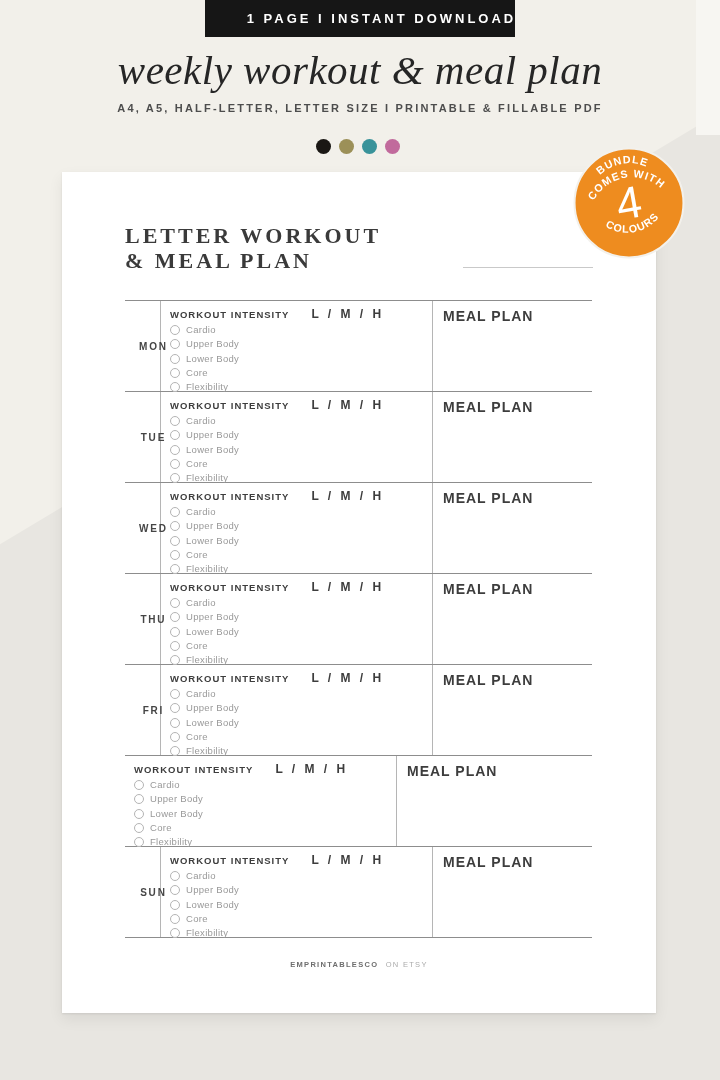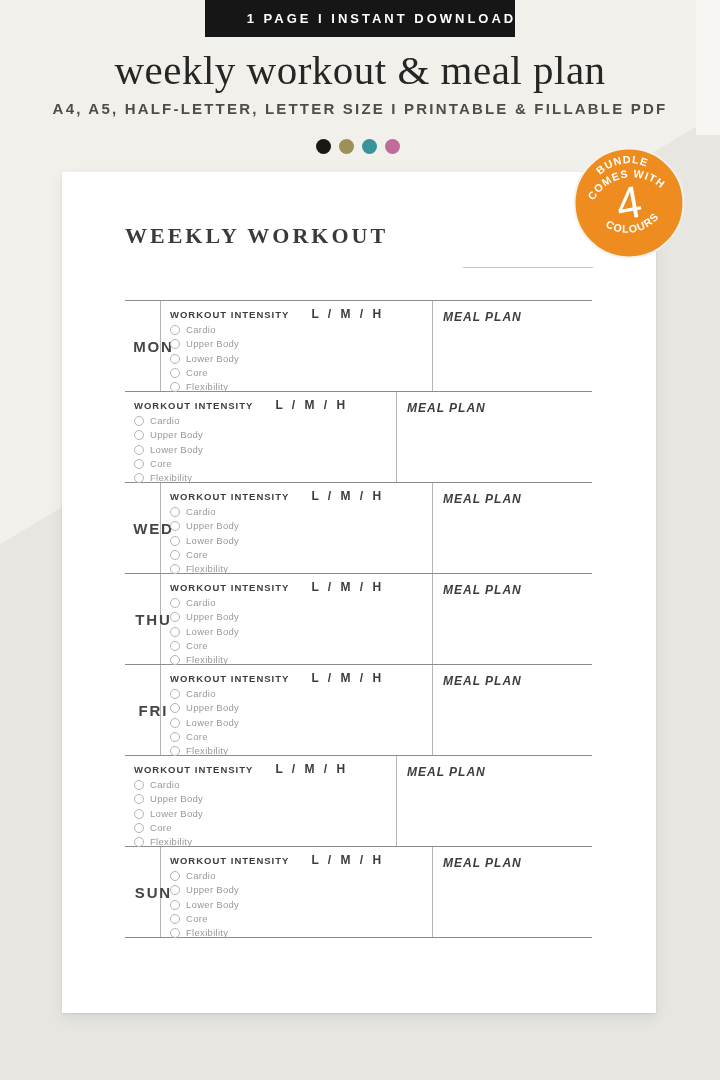--- a/index.html
+++ b/index.html
@@ -23,25 +23,25 @@
     position:absolute;left:205px;top:0;width:310px;height:37px;
     background:#161616;display:flex;align-items:center;justify-content:center;
   }
   .banner span{
     color:#ffffff;font-size:13px;font-weight:bold;letter-spacing:3px;white-space:nowrap;margin-left:43px;
   }
   
   .title{
     position:absolute;left:0;top:48px;width:720px;margin:0;text-align:center;
     font-family:"Liberation Serif",serif;font-weight:normal;
-    font-size:41px;line-height:44px;color:#262626;letter-spacing:0.5px;
+    font-size:41px;line-height:44px;color:#262626;letter-spacing:0.5px;font-style:italic;
   }
   .subtitle{
     position:absolute;left:0;top:101px;width:720px;text-align:center;
-    font-size:15px;line-height:15px;font-weight:bold;letter-spacing:2.2px;color:#4d4d4d;
+    font-size:11px;line-height:15px;font-weight:bold;letter-spacing:2.2px;color:#4d4d4d;
     white-space:nowrap;
   }
   .dots{
     position:absolute;left:0;top:139px;width:716px;
     display:flex;justify-content:center;gap:8px;
   }
   .dot{width:15px;height:15px;border-radius:50%;}
   
   .page{
     position:absolute;left:62px;top:172px;width:594px;height:841px;
@@ -60,34 +60,34 @@
   .table{
     position:absolute;left:63px;top:128px;width:467px;
     border-top:1px solid #8d8d8d;
   }
   .row{display:flex;height:91px;border-bottom:1px solid #8d8d8d;box-sizing:border-box;}
   .cell{box-sizing:border-box;height:100%;}
   .cell.day{
     width:36px;border-right:1px solid #b5b5b5;
     display:flex;align-items:center;justify-content:center;
   }
-  .day-label{font-size:15px;font-weight:bold;letter-spacing:1.8px;color:#454545;margin-right:-1.8px;margin-left:20px;}
+  .day-label{font-size:10px;font-weight:bold;letter-spacing:1.8px;color:#454545;margin-right:-1.8px;margin-left:20px;}
   .cell.workout{width:272px;border-right:1px solid #b5b5b5;padding:6px 0 0 9px;}
   .row-head{display:flex;align-items:baseline;height:11px;}
   .wi{font-size:9.5px;font-weight:bold;letter-spacing:1px;color:#3d3d3d;white-space:nowrap;}
   .lmh{font-size:12px;font-weight:bold;letter-spacing:3px;color:#3d3d3d;margin-left:22px;white-space:nowrap;}
   .opts{margin-top:3px;}
   .opt{display:flex;align-items:flex-end;height:14.2px;}
   .cb{
     width:8px;height:8px;border:1px solid #b4b4b4;border-radius:50%;
     margin-right:6px;flex:none;background:#fff;
   }
   .opt-label{font-size:9.5px;color:#999999;letter-spacing:0.3px;}
   .cell.meal{flex:1;padding:6px 0 0 10px;}
-  .meal-label{font-size:12px;font-weight:bold;letter-spacing:1px;color:#3d3d3d;font-style:italic;}
+  .meal-label{font-size:14px;font-weight:bold;letter-spacing:1px;color:#3d3d3d;}
   .page-footer{
     position:absolute;left:0;top:788px;width:594px;text-align:center;
     font-size:7.5px;letter-spacing:1.3px;white-space:nowrap;
   }
   .page-footer .shop{font-weight:bold;color:#6e6e6e;}
   .page-footer .suffix{color:#ababab;margin-left:4px;}
   
   .badge{position:absolute;left:573px;top:147px;width:112px;height:112px;z-index:5;}
   .badge-arc{font-family:"Liberation Sans",sans-serif;font-size:10.5px;font-weight:bold;letter-spacing:1px;}
   .badge-num{
@@ -110,21 +110,22 @@
   <div class="subtitle">A4, A5, HALF-LETTER, LETTER SIZE  I  PRINTABLE &amp; FILLABLE PDF</div>
   <div class="dots" id="swatches">
       <span class="dot" style="background: rgb(26, 23, 20);"></span>
       <span class="dot" style="background: rgb(156, 144, 88);"></span>
       <span class="dot" style="background: rgb(57, 147, 154);"></span>
       <span class="dot" style="background: rgb(193, 106, 156);"></span>
     </div>
 
   <div class="page">
     <div class="page-heading">
-      <div>WEEKLY WORKOUT</div>
+      <div>LETTER WORKOUT</div>
+      <div>&amp; MEAL PLAN</div>
     </div>
     <div class="week-line"></div>
     <div class="table" id="planner-table">
   <div class="row">
     <div class="cell day">
       <span class="day-label">MON</span>
     </div>
     <div class="cell workout">
       <div class="row-head">
         <span class="wi">WORKOUT INTENSITY</span>
@@ -156,20 +157,23 @@
     <span class="opt-label">Flexibility</span>
   </div>
 </div>
     </div>
     <div class="cell meal">
       <span class="meal-label">MEAL PLAN</span>
     </div>
   </div>
 
   <div class="row">
+    <div class="cell day">
+      <span class="day-label">TUE</span>
+    </div>
     <div class="cell workout">
       <div class="row-head">
         <span class="wi">WORKOUT INTENSITY</span>
         <span class="lmh">L  /  M  /  H</span>
       </div>
       <div class="opts">
   <div class="opt">
     <span class="cb"></span>
     <span class="opt-label">Cardio</span>
   </div>
@@ -395,20 +399,24 @@
     <span class="cb"></span>
     <span class="opt-label">Flexibility</span>
   </div>
 </div>
     </div>
     <div class="cell meal">
       <span class="meal-label">MEAL PLAN</span>
     </div>
   </div>
 </div>
+    <div class="page-footer">
+      <span class="shop">EMPRINTABLESCO</span>
+      <span class="suffix">ON ETSY</span>
+    </div>
   </div>
 
   <svg class="badge" viewBox="0 0 110 110">
     <circle cx="55" cy="55" r="53.5" stroke-width="2" fill="#ee8c1f" stroke="#f3f1ec"></circle>
     <g transform="rotate(-10 55 55)">
       <path id="arcTop" d="M 13,58 A 42,42 0 0 1 97,58" fill="none"></path>
       <path id="arcMid" d="M 13,72 A 42,42 0 0 1 97,72" fill="none"></path>
       <path id="arcBot" d="M 15,44 A 40,40 0 0 0 95,44" fill="none"></path>
       <text class="badge-arc" fill="#ffffff">
         <textPath href="#arcTop" startOffset="50%" text-anchor="middle">BUNDLE</textPath>

